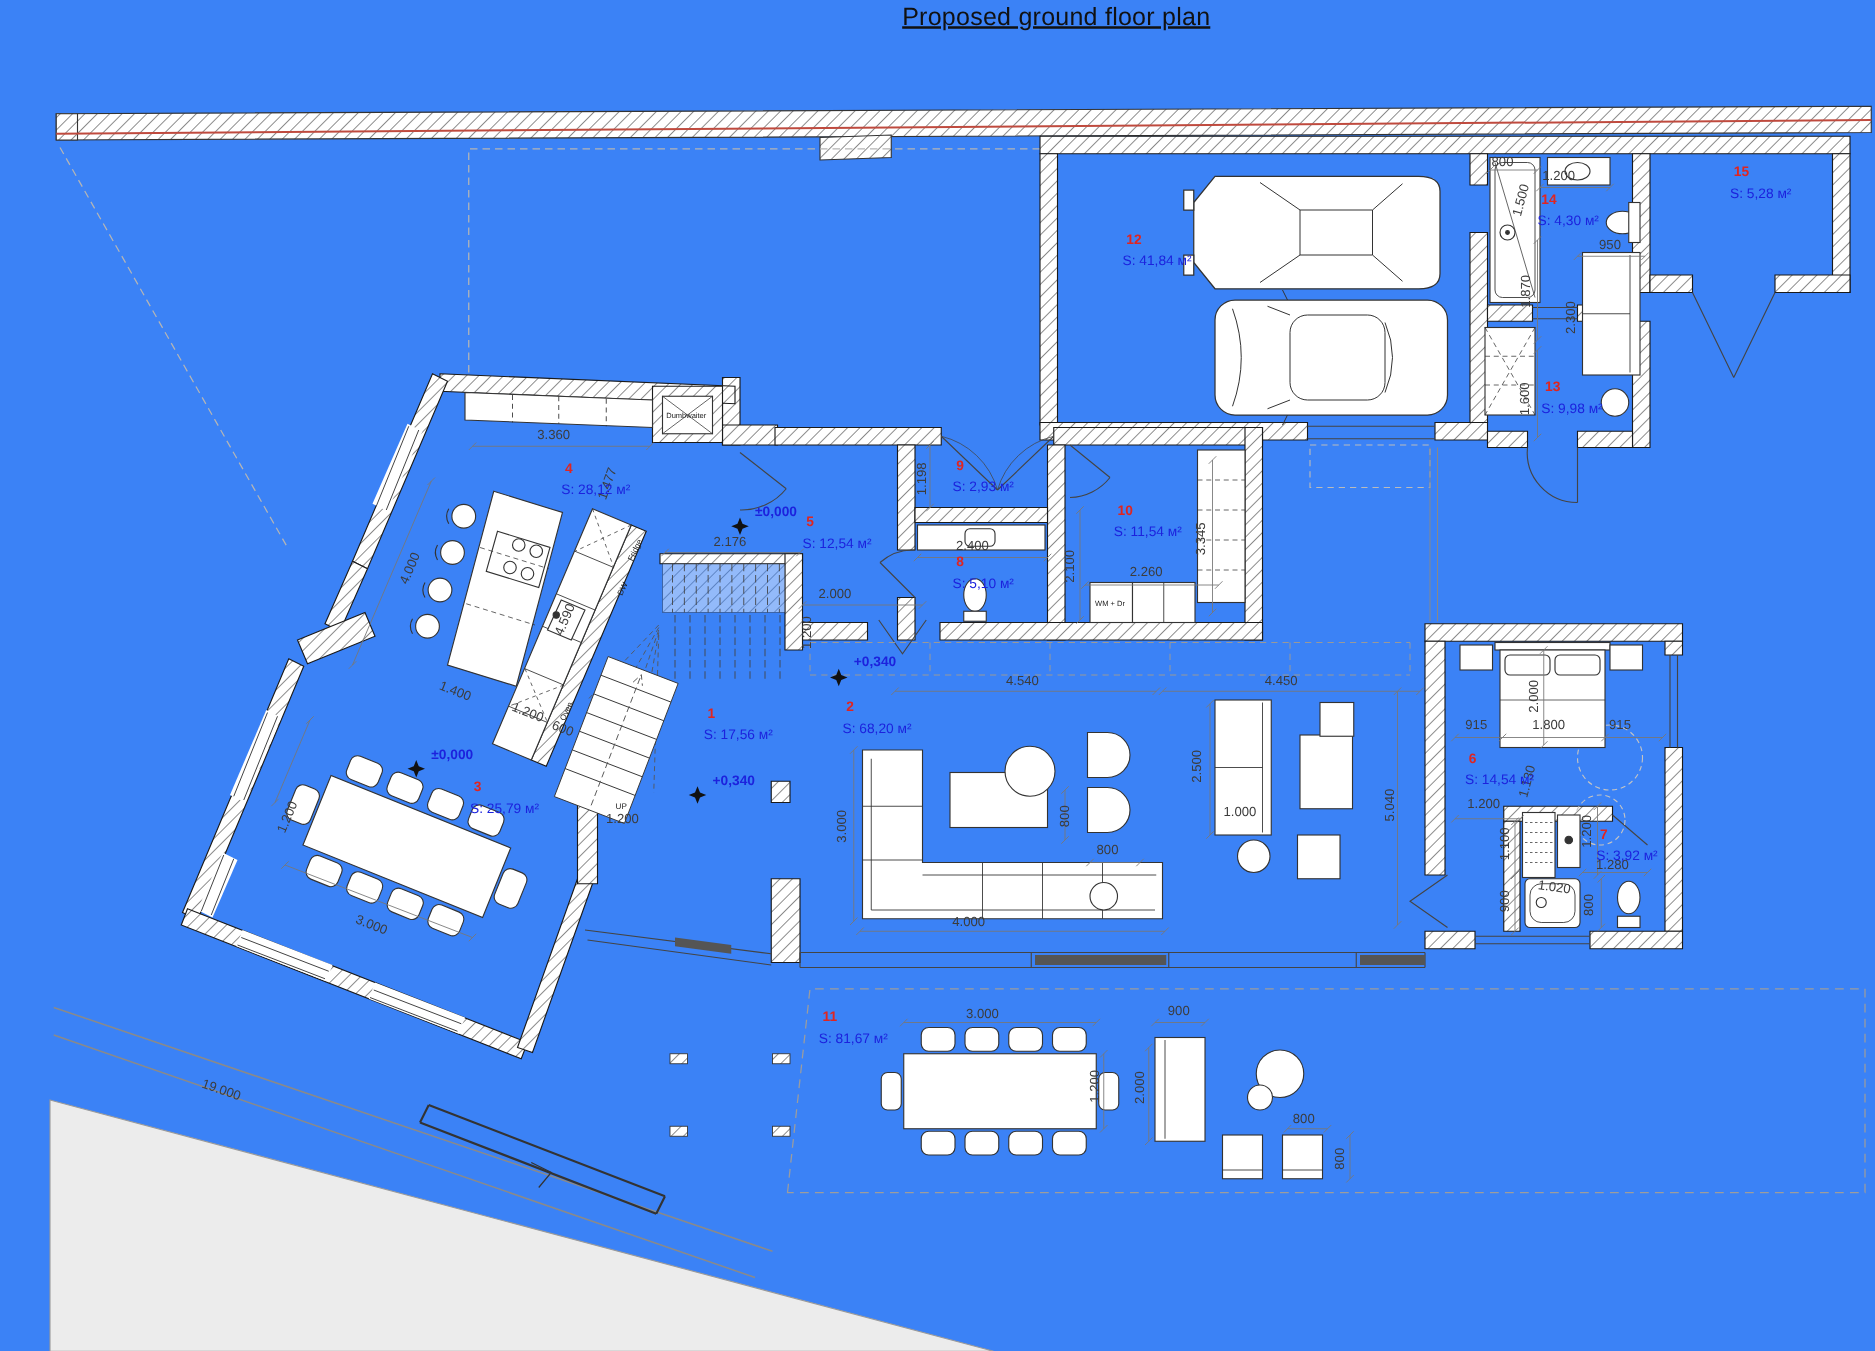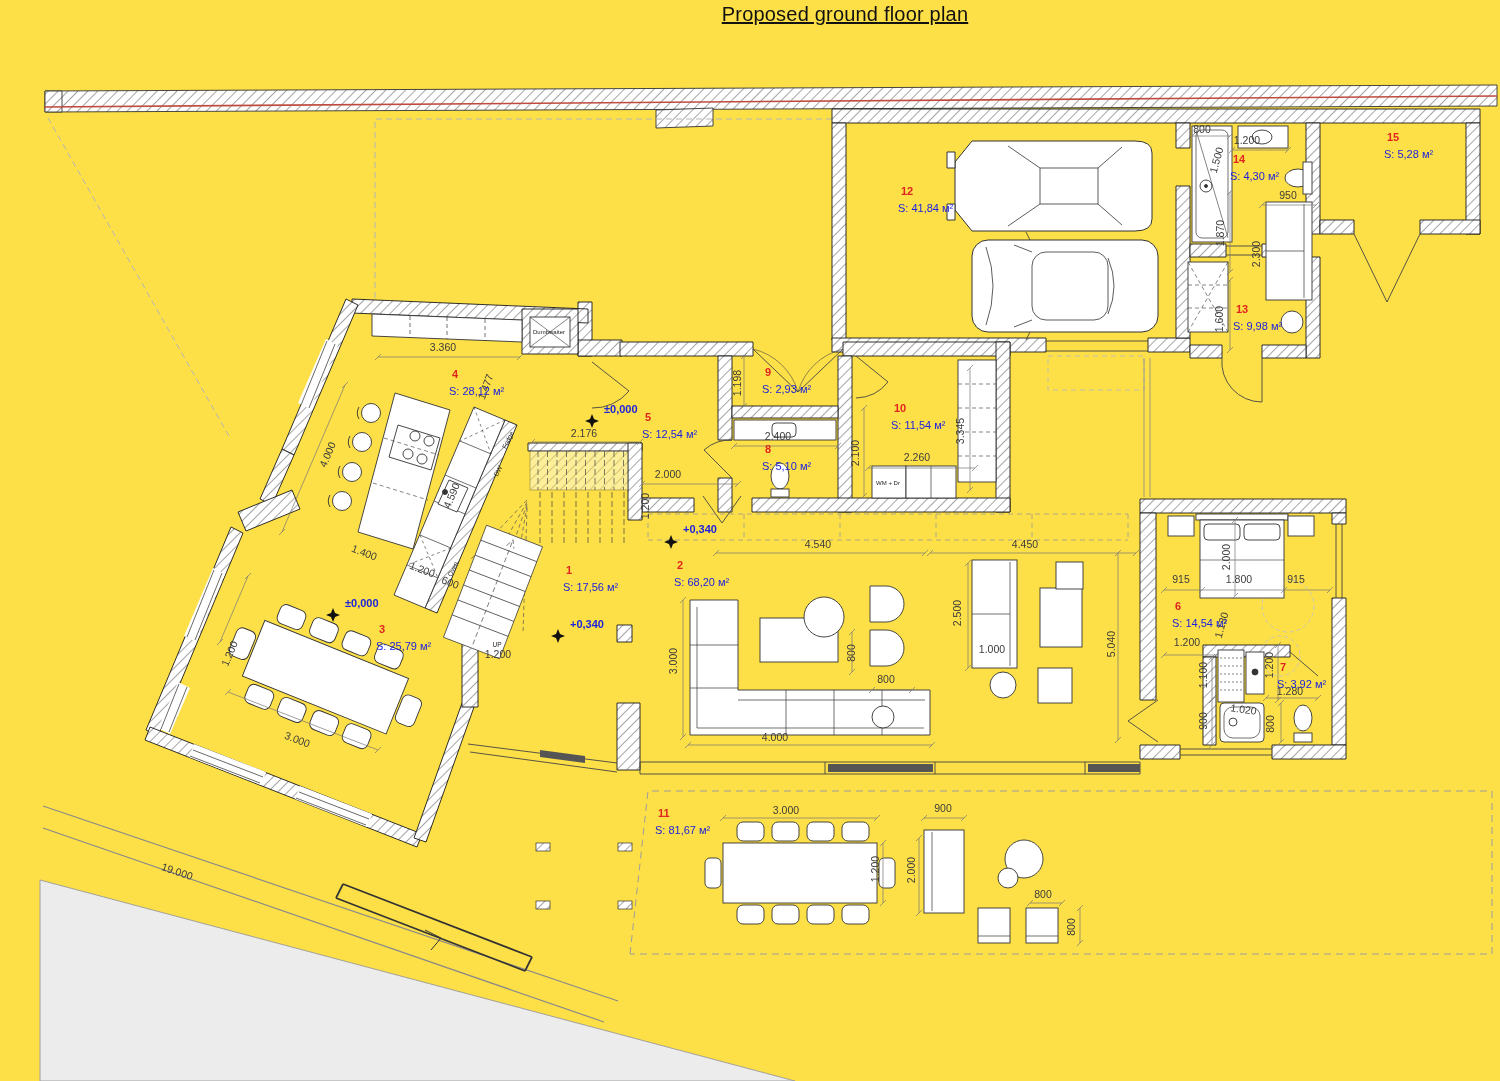--- a/index.html
+++ b/index.html
@@ -1,16 +1,16 @@
 <!DOCTYPE html>
 <html><head>
 <meta charset="utf-8">
 <style>
   html,body{margin:0;padding:0;background:#fff;}
-  .canvas{position:relative;width:1500px;height:1081px;background:#fde047;overflow:hidden;
+  .canvas{position:relative;width:1500px;height:1081px;background:#3b82f6;overflow:hidden;
           font-family:"Liberation Sans",sans-serif;}
   .title{position:absolute;top:3px;left:595px;width:500px;text-align:center;
          font-size:20px;color:#111;text-decoration:underline;letter-spacing:.2px;}
   svg{position:absolute;left:0;top:0;}
   svg text{font-family:"Liberation Sans",sans-serif;}
 </style>
 </head>
 <body>
 
 <div class="canvas">

